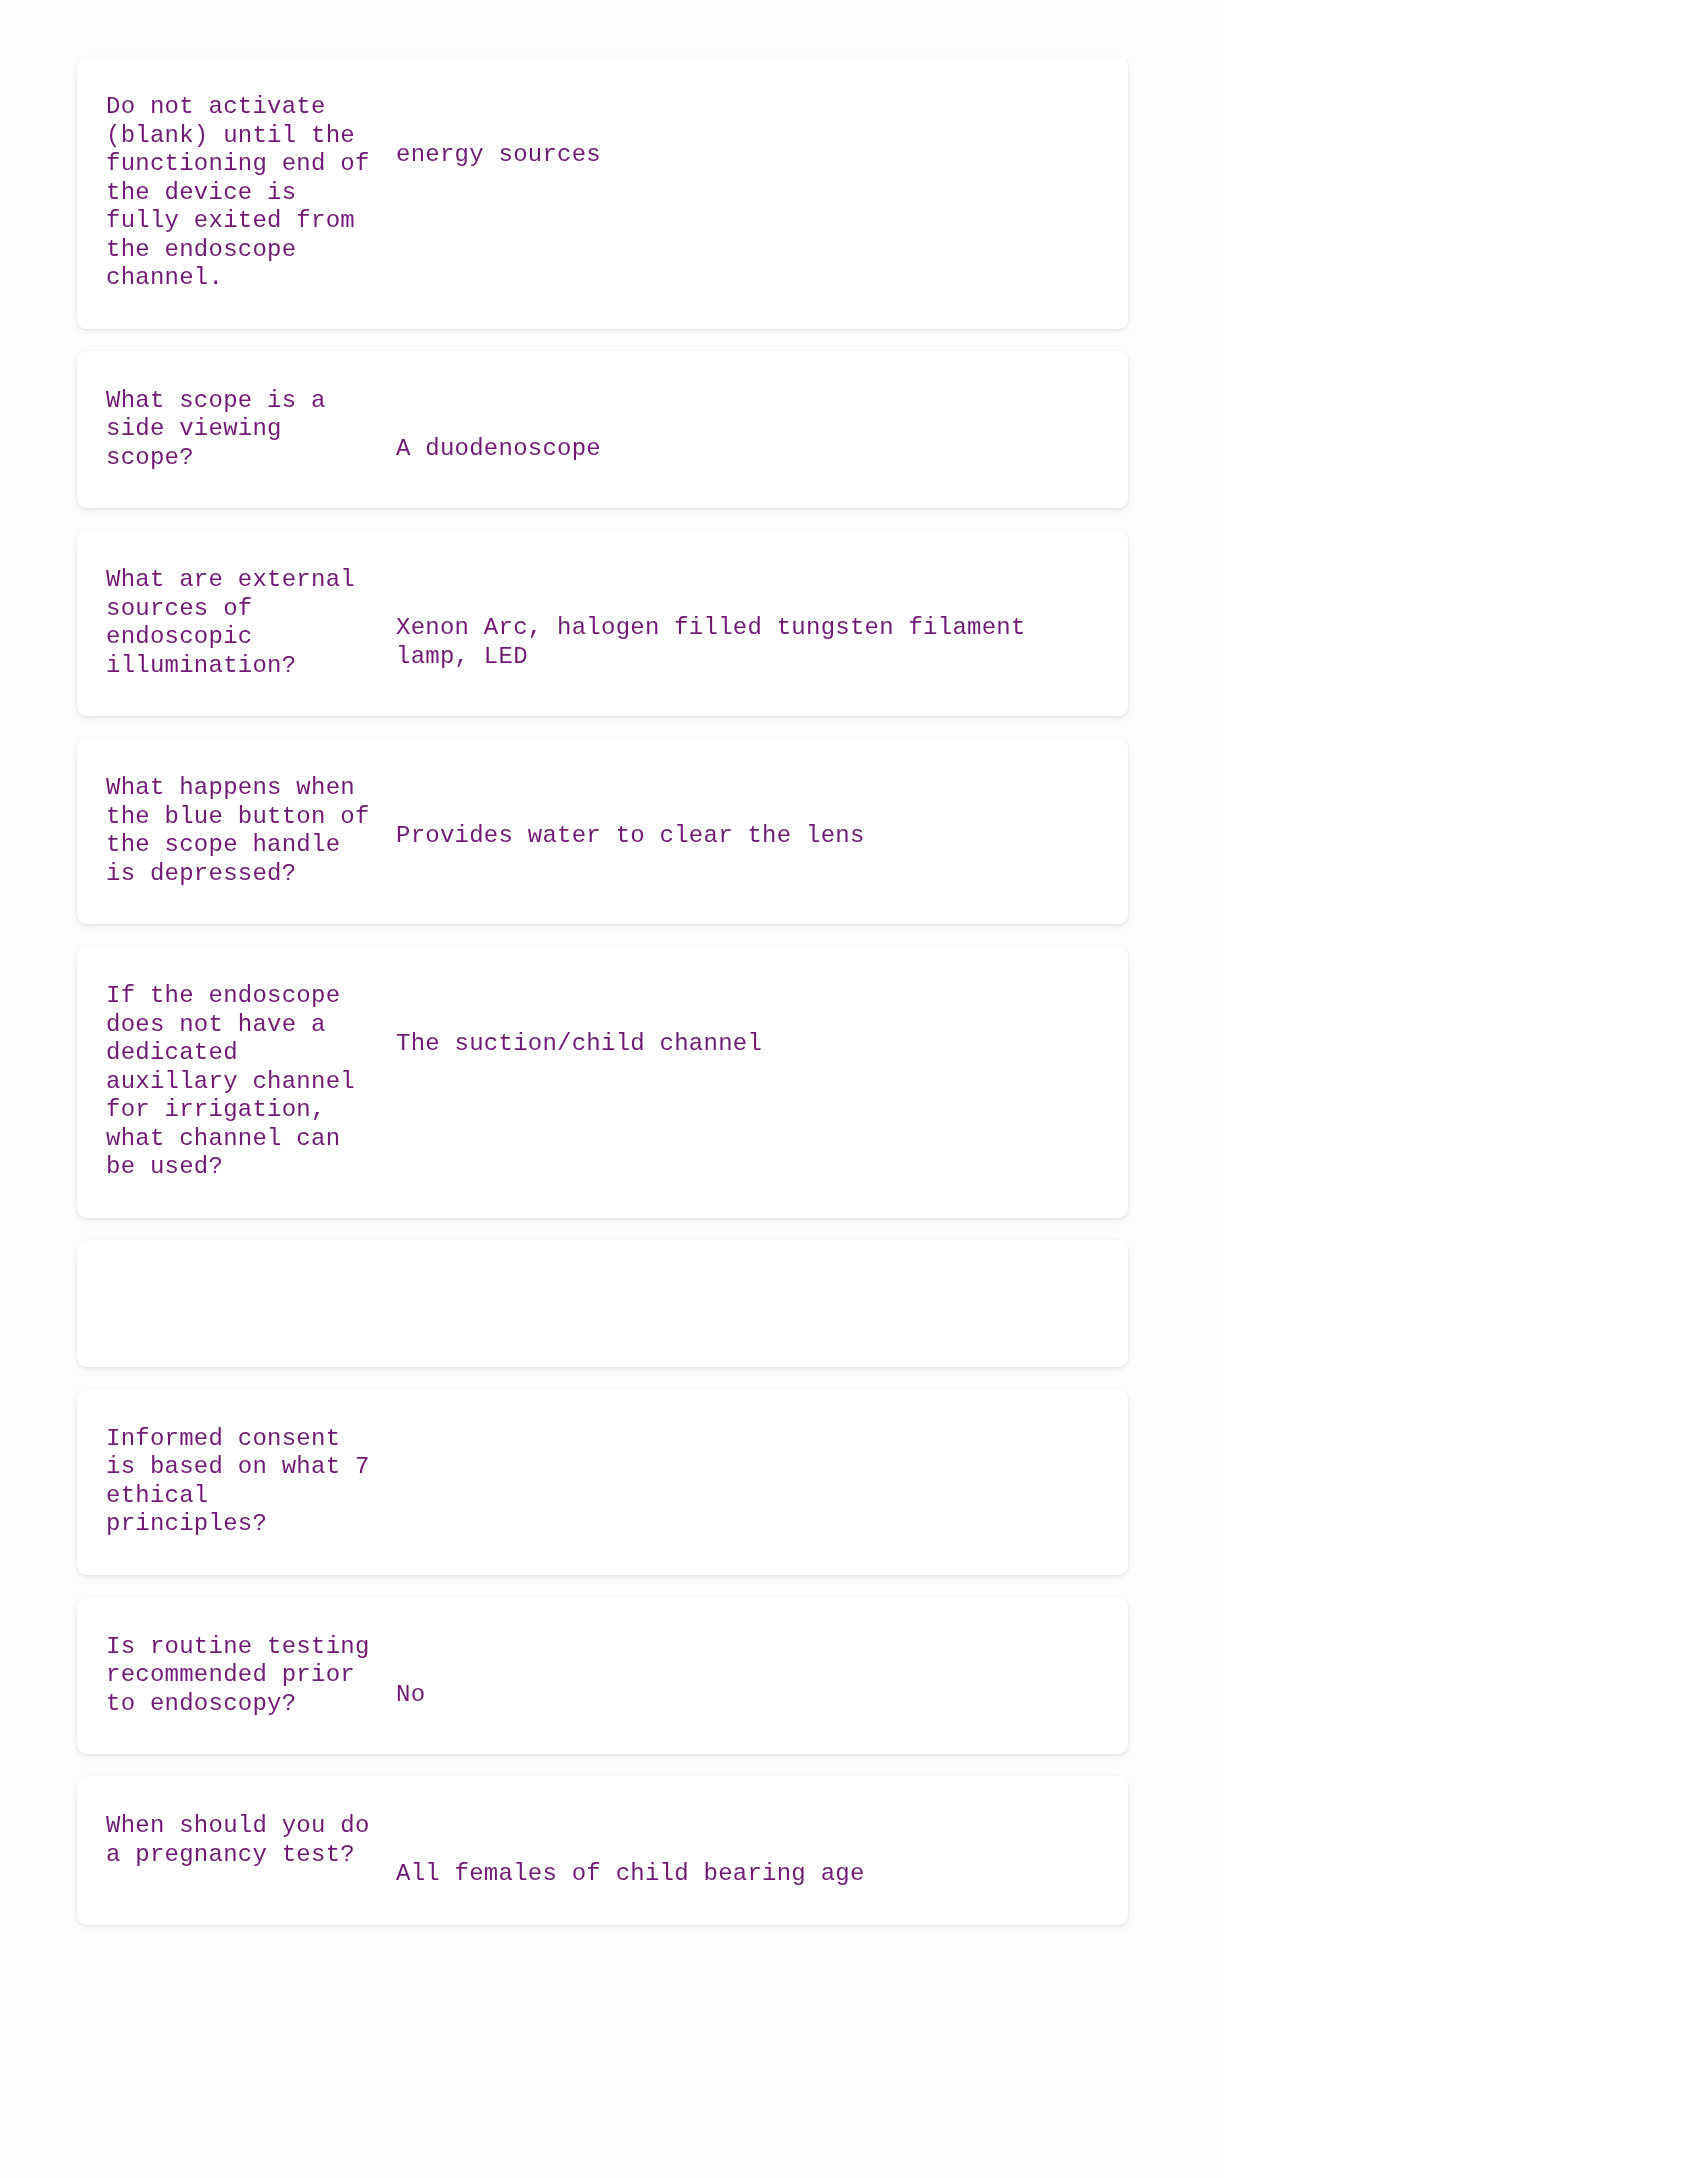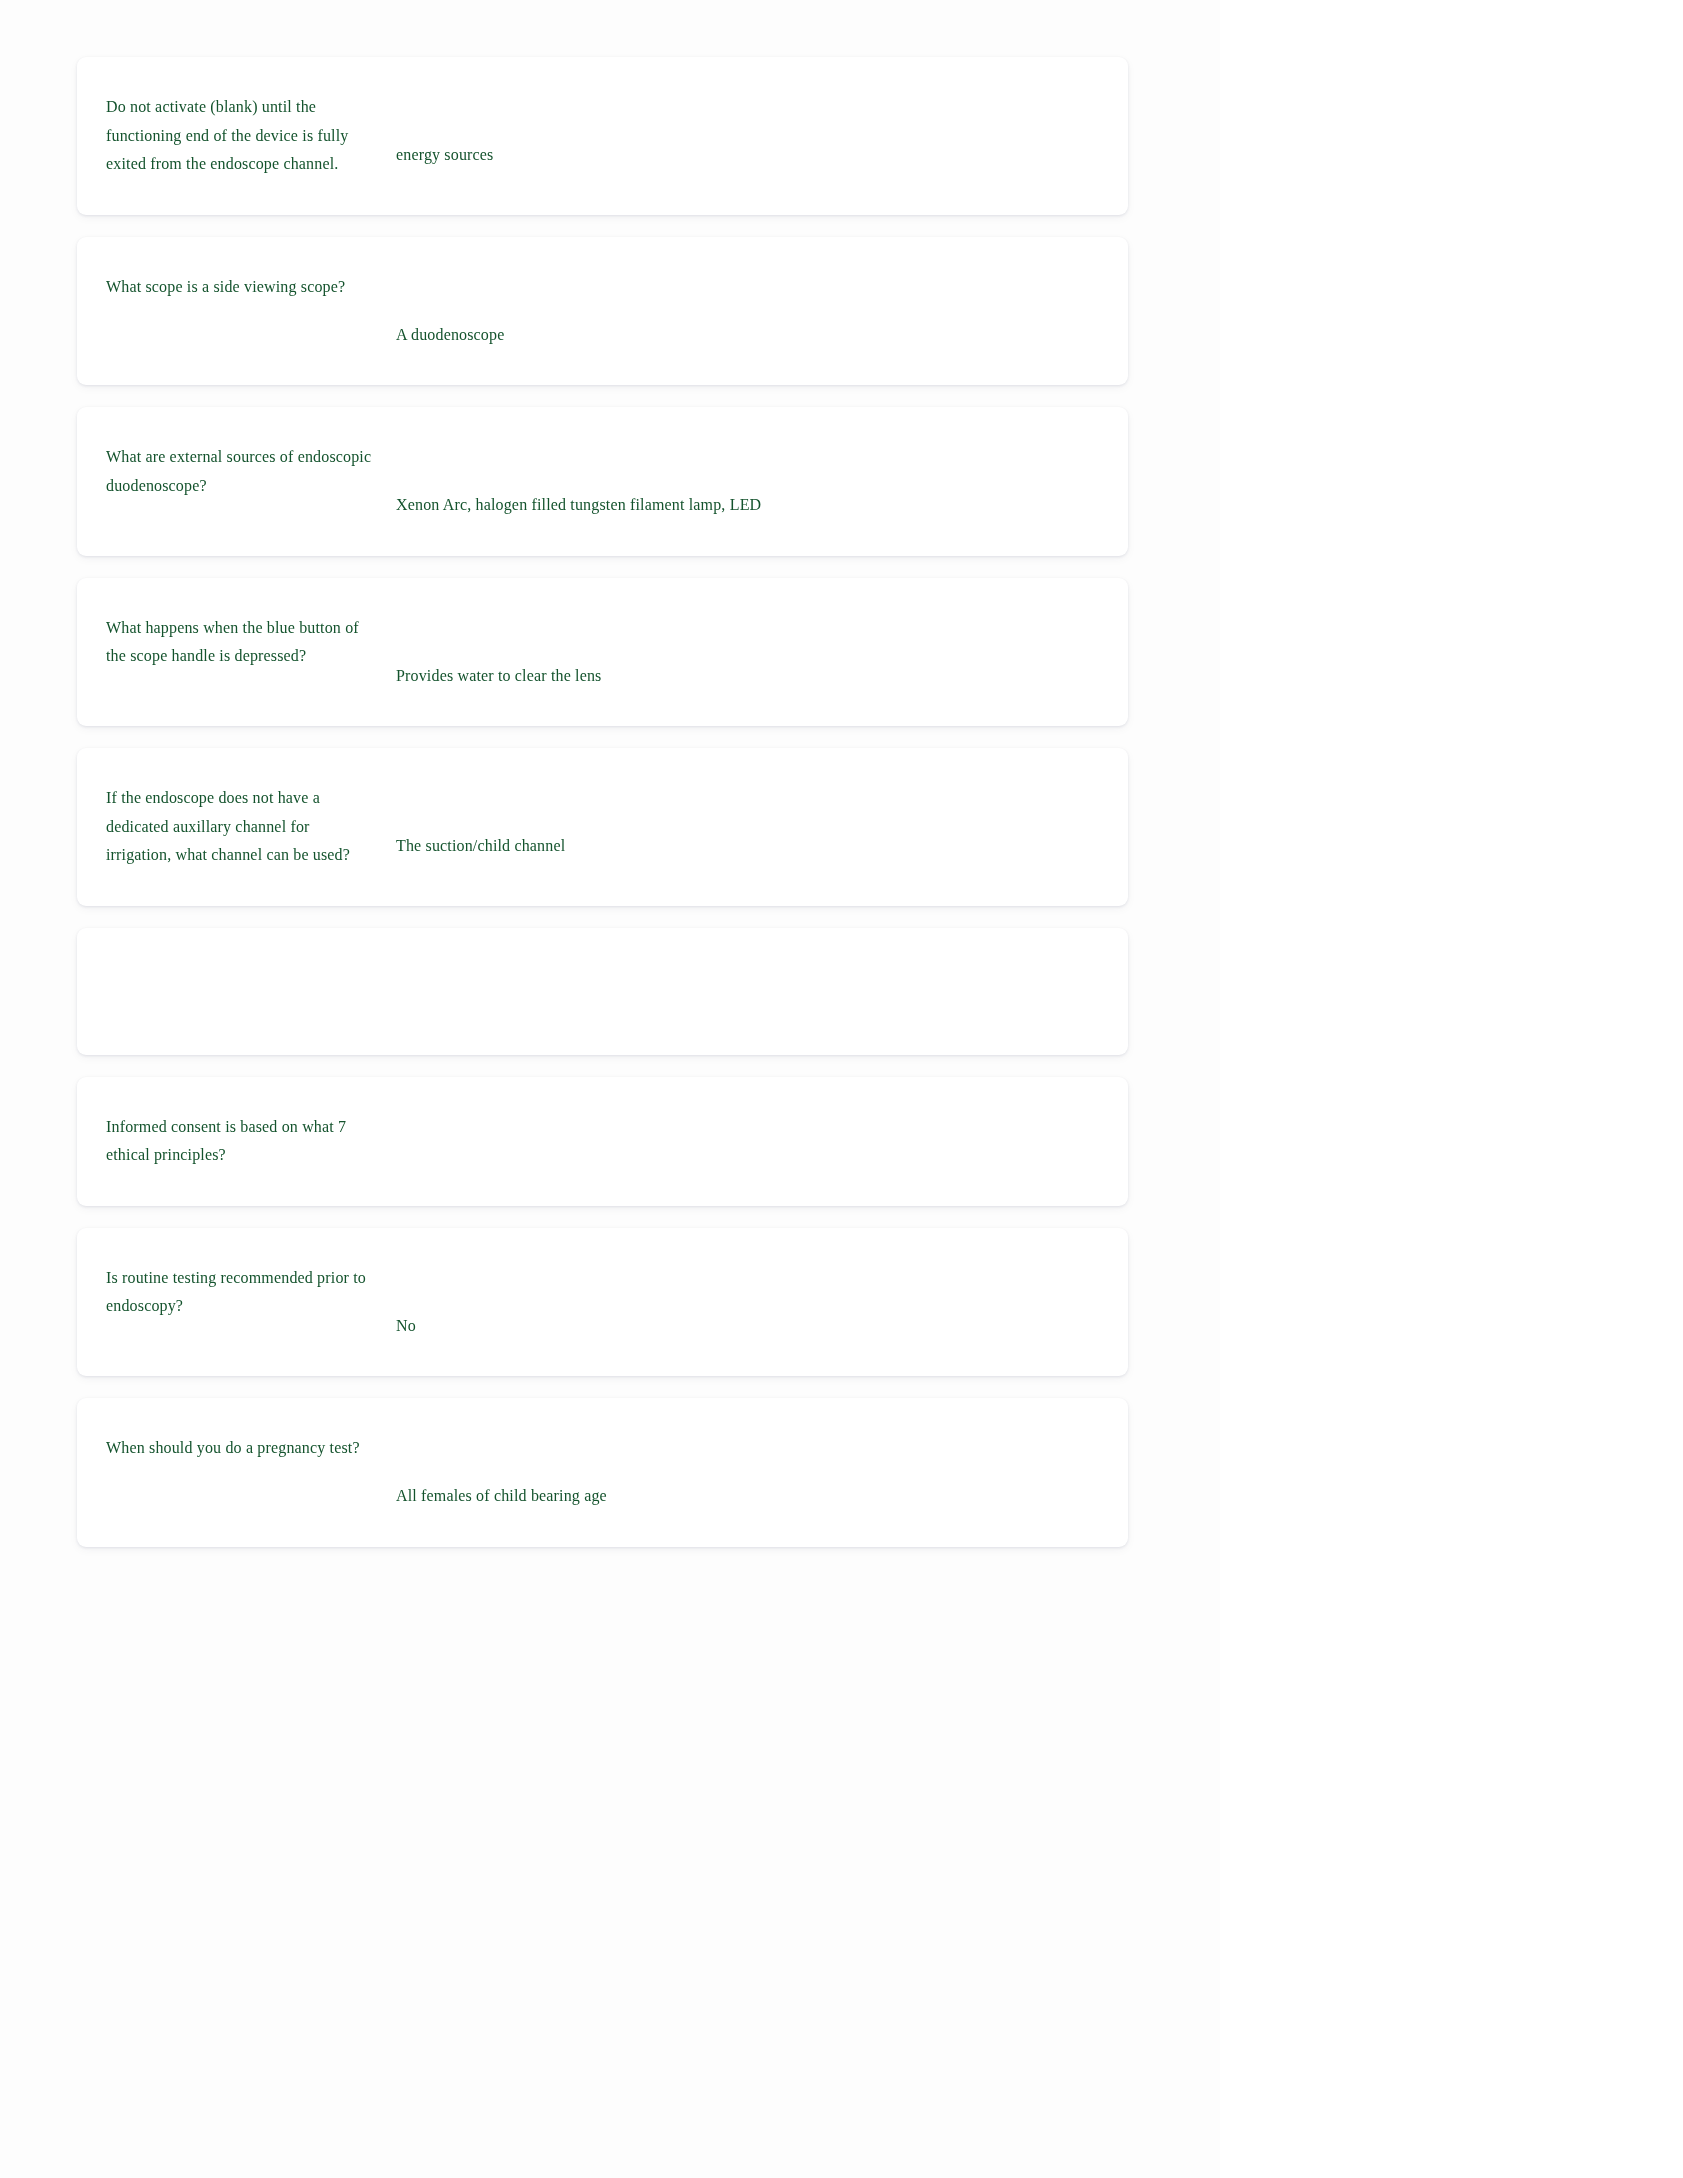--- a/index.html
+++ b/index.html
@@ -62,24 +62,24 @@
 
   .card-def {
     box-sizing: border-box;
     flex: 1 1 auto;
     padding-left: 0px;
     margin-top: 48px;
   }
 
   .term-text,
   .def-text {
-    font-family: Liberation Serif, serif;
-    font-size: 16px;
+    font-family: Liberation Mono, monospace;
+    font-size: 24px;
     line-height: 28.5px;
-    color: #14532d;
+    color: #701a75;
     letter-spacing: 0.01em;
     white-space: pre-line;
     word-wrap: break-word;
   }
 
   
   .card.is-empty {
     min-height: 127px;
     padding-top: 36px;
     padding-bottom: 36px;
@@ -110,21 +110,21 @@
       <div class="card-term">
         <div class="term-text">What scope is a side viewing scope?</div>
       </div>
       <div class="card-def">
         <div class="def-text">A duodenoscope</div>
       </div>
     </div>
 
     <div class="card">
       <div class="card-term">
-        <div class="term-text">What are external sources of endoscopic duodenoscope?</div>
+        <div class="term-text">What are external sources of endoscopic illumination?</div>
       </div>
       <div class="card-def">
         <div class="def-text">Xenon Arc, halogen filled tungsten filament lamp, LED</div>
       </div>
     </div>
 
     <div class="card">
       <div class="card-term">
         <div class="term-text">What happens when the blue button of the scope handle is depressed?</div>
       </div>

